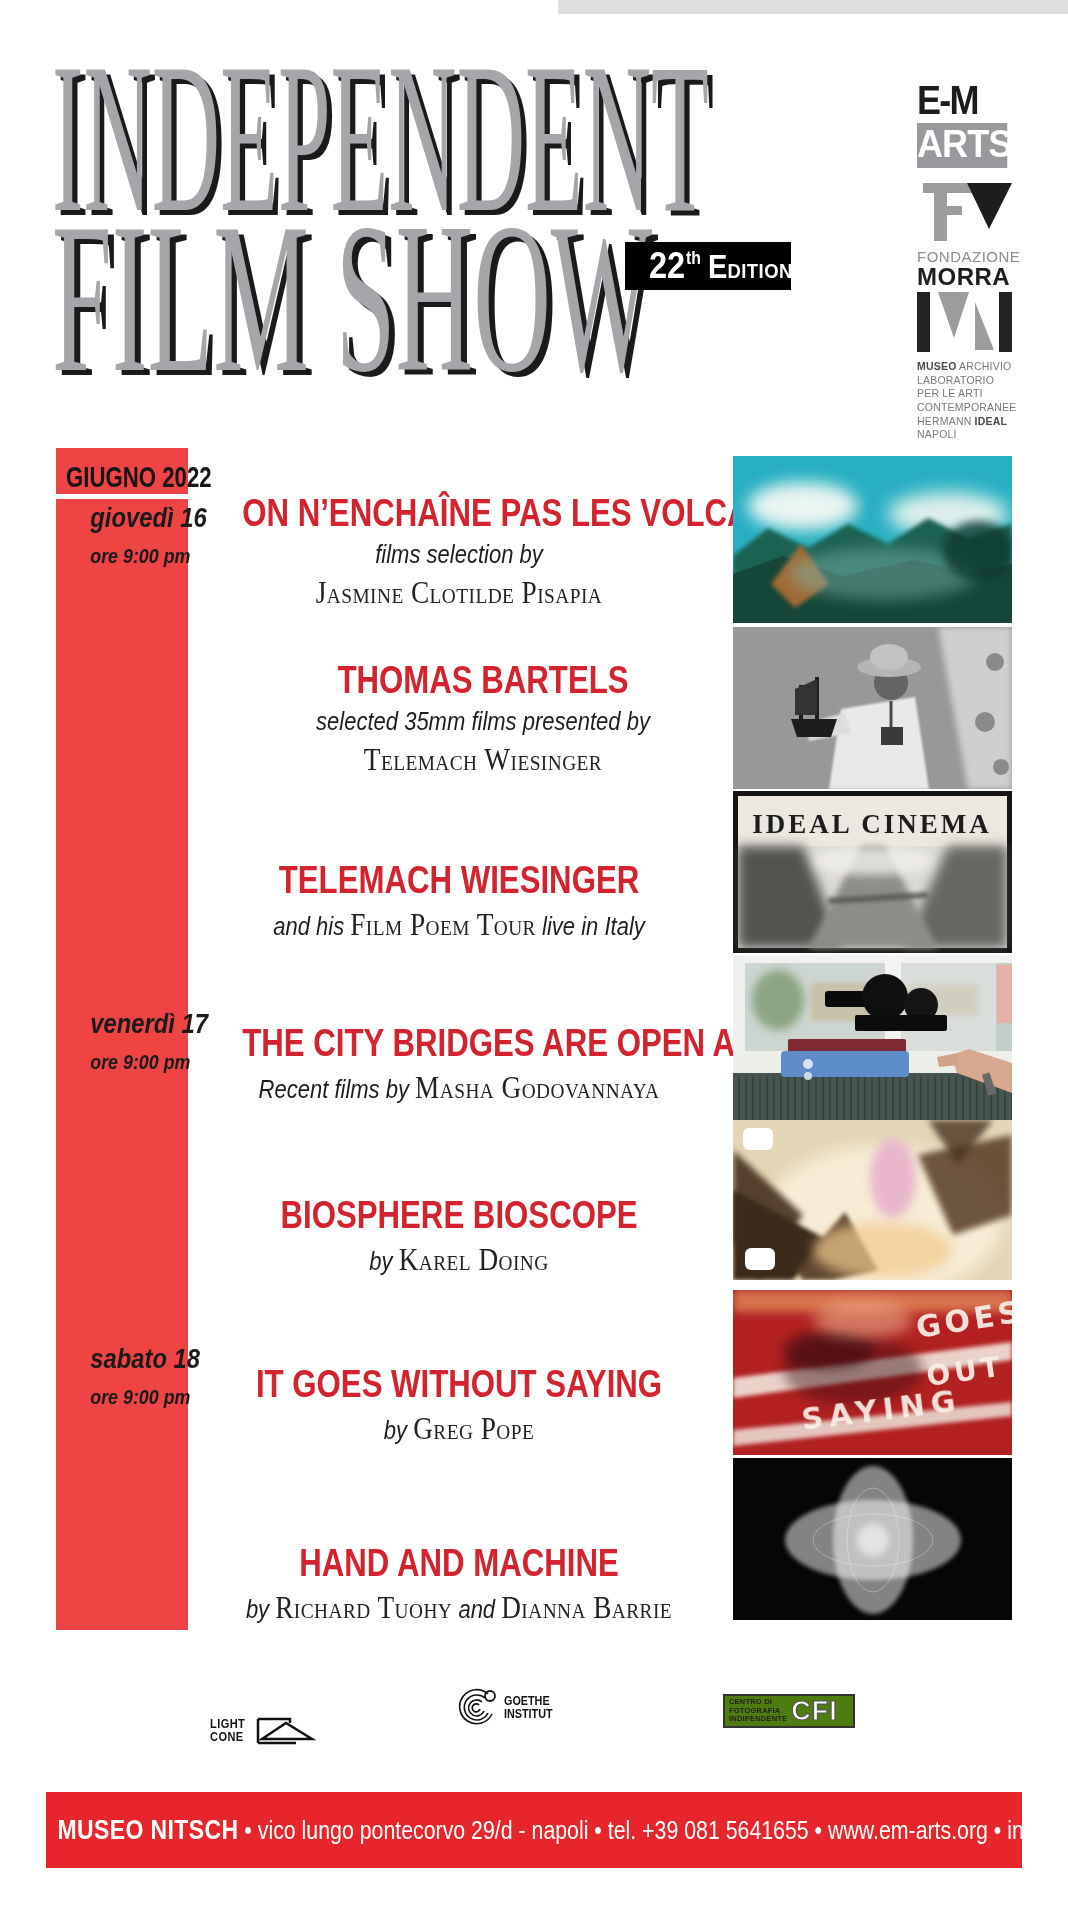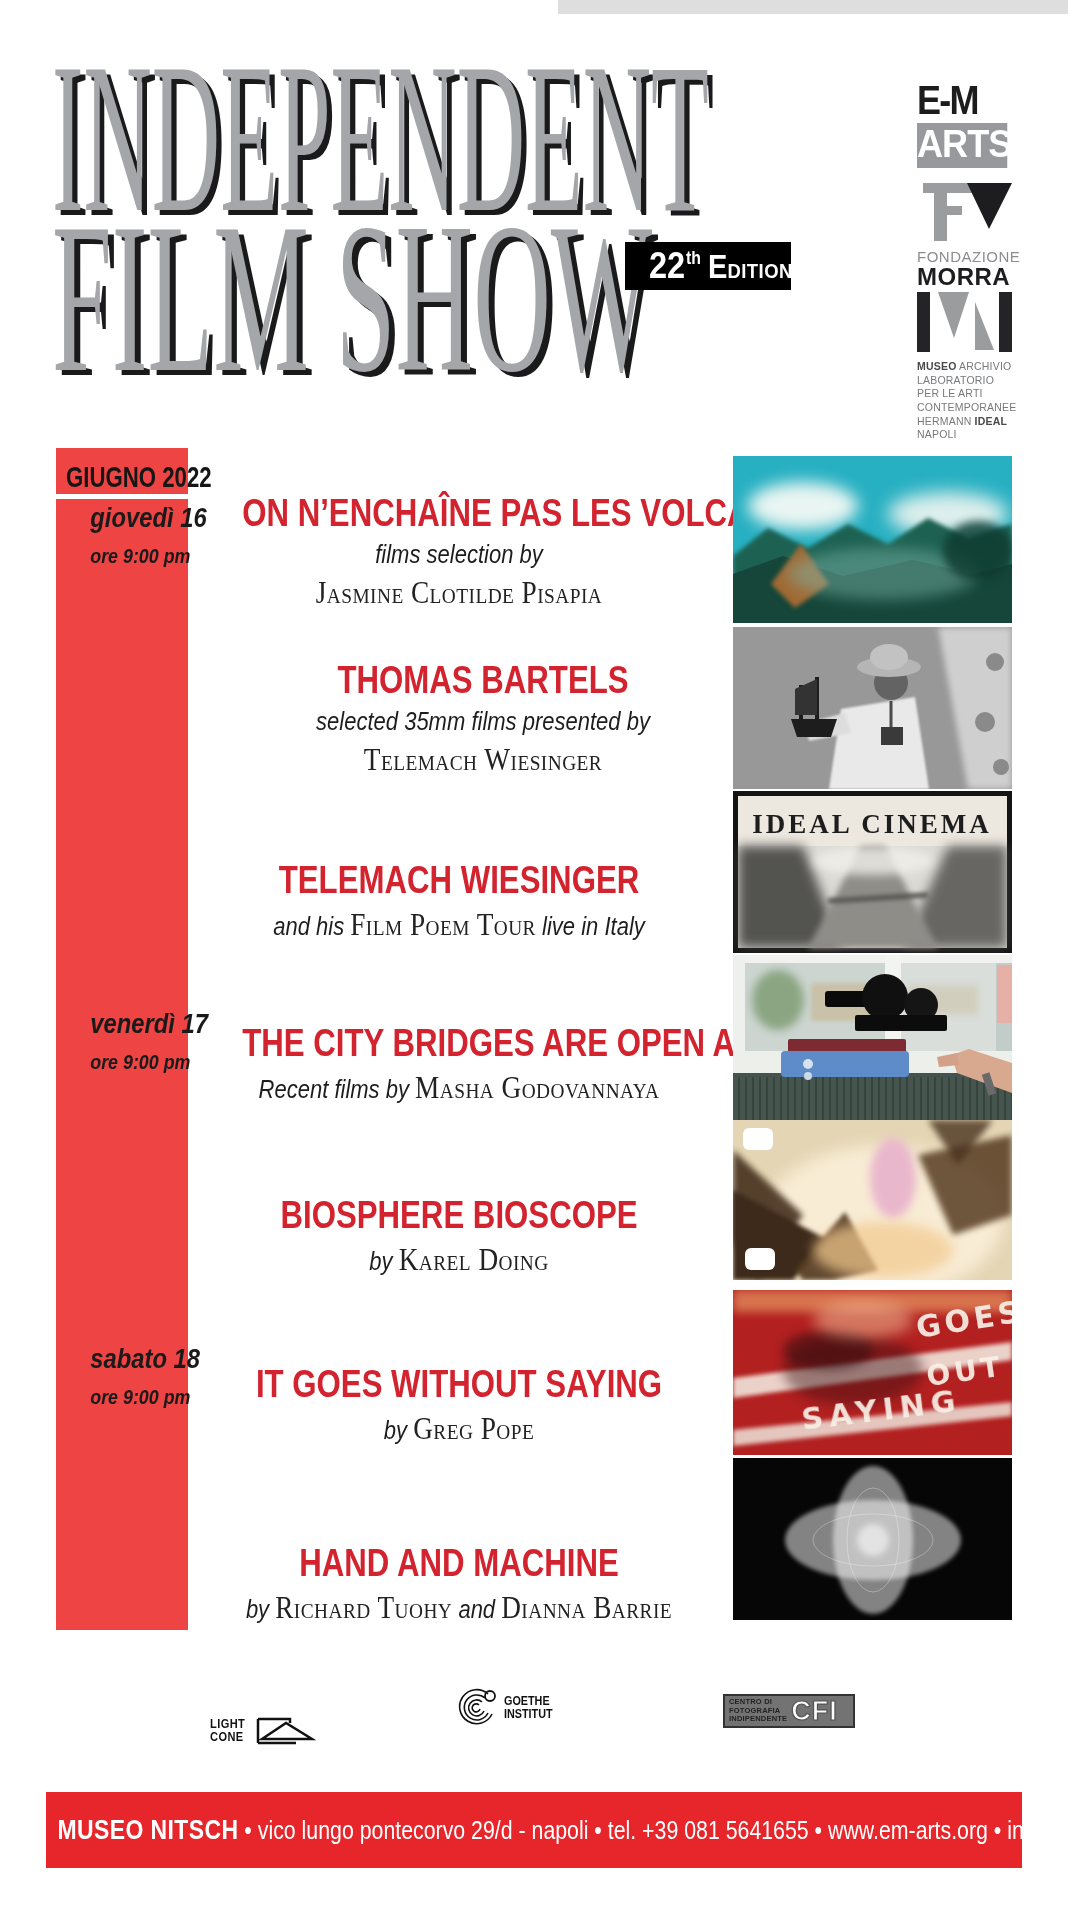--- a/index.html
+++ b/index.html
@@ -64,21 +64,21 @@
   .still svg{display:block;}
 
   
   .lc-logo{position:absolute;left:210px;top:1690px;display:flex;align-items:flex-start;margin-top:27px;}
   .lc-text{font-size:13px;font-weight:bold;line-height:1.0;color:#111;letter-spacing:.5px;
     transform:scaleX(.85);transform-origin:left top;}
   .goethe-logo{position:absolute;left:458px;top:1688px;display:flex;align-items:center;}
   .goethe-text{margin-left:6px;font-size:12px;font-weight:bold;line-height:1.1;color:#111;
     transform:scaleX(.9);transform-origin:left center;}
   .cfi-logo{position:absolute;left:723px;top:1694px;width:128px;height:30px;border:2px solid #333;
-    display:flex;align-items:center;background:#737373;}
+    display:flex;align-items:center;background:#4d7c0f;}
   .cfi-text{font-size:7.5px;font-weight:bold;line-height:1.15;color:#222;padding-left:4px;
     letter-spacing:.2px;}
   .cfi-letters{font-size:27px;font-weight:bold;color:#fff;margin-left:4px;letter-spacing:1px;
     -webkit-text-stroke:1.2px #555;text-shadow:0 0 1px #555;}
 
   
   .footer-bar{position:absolute;left:46px;top:1792px;width:976px;height:76px;background:#e6262b;
     display:flex;align-items:center;}
   .footer-text{white-space:nowrap;color:#fff;font-size:26px;padding-left:14px;
     transform:scaleX(.82);transform-origin:left center;}

